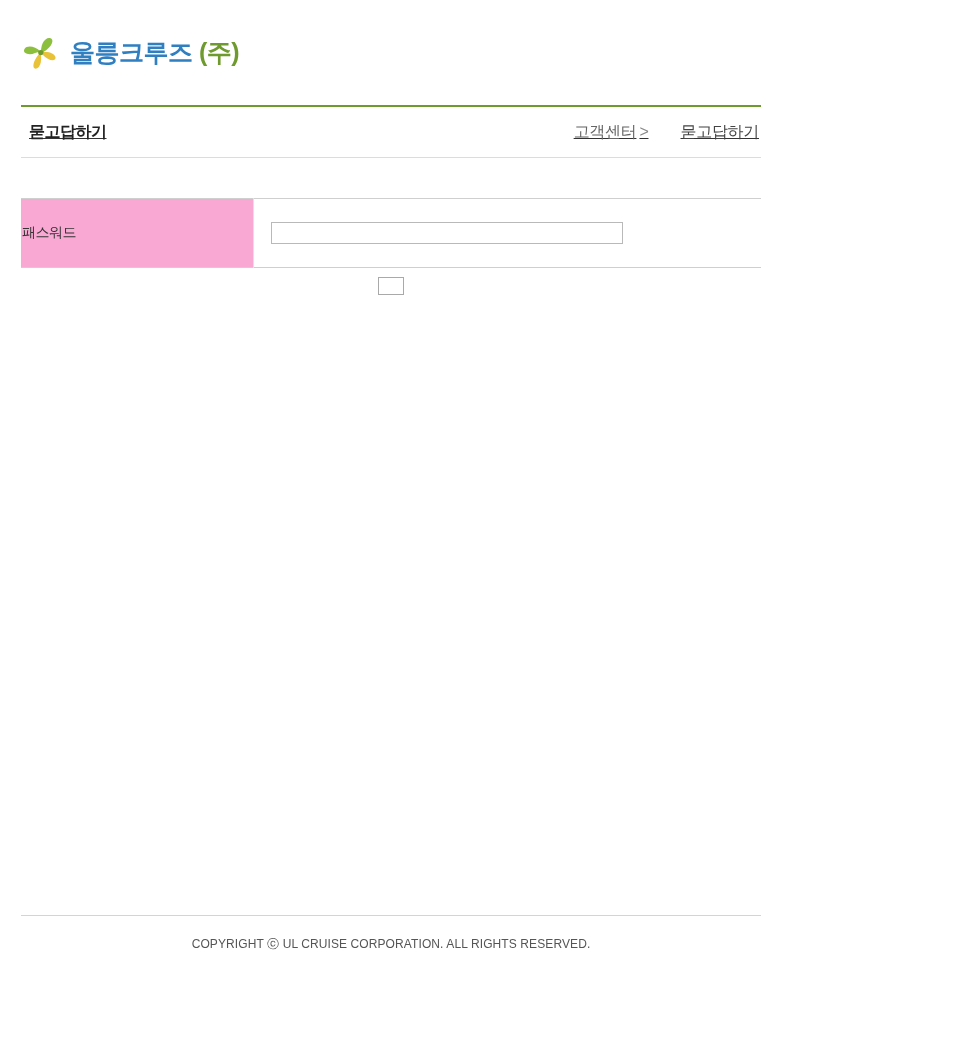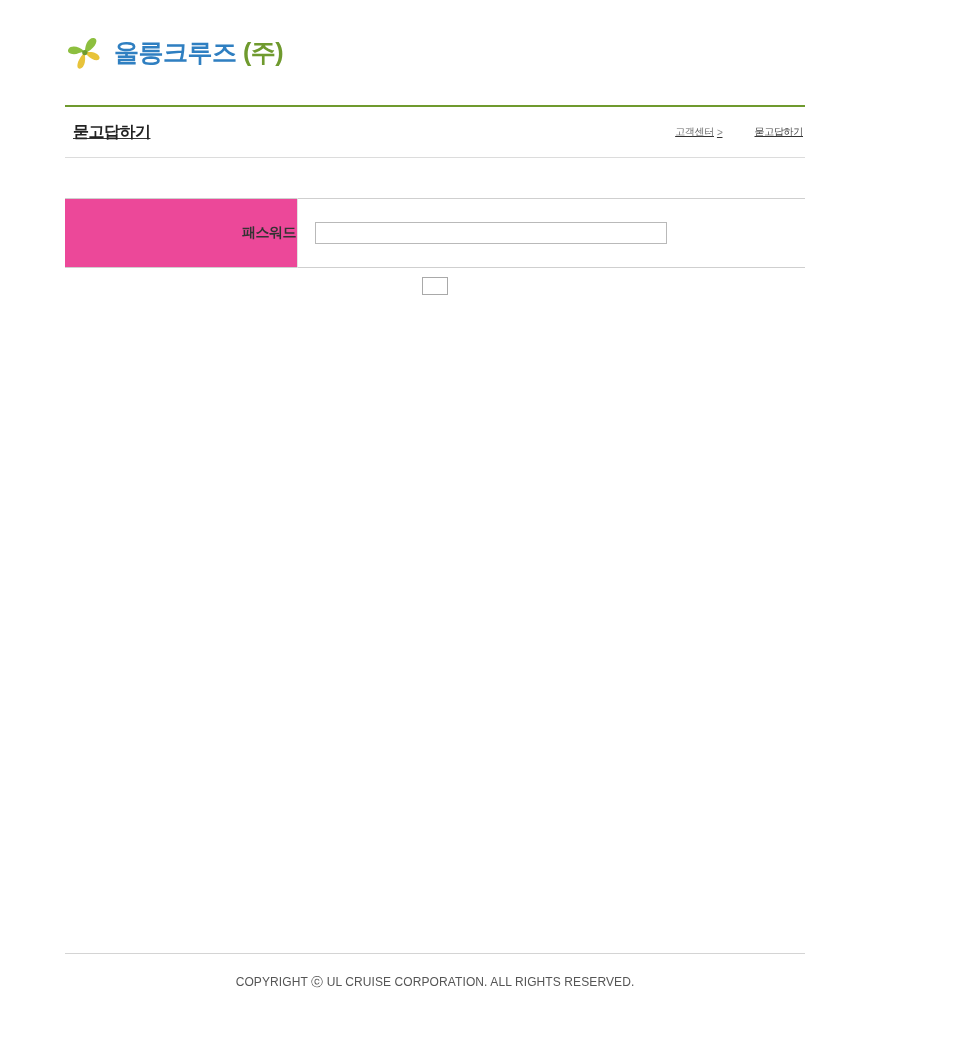--- a/index.html
+++ b/index.html
@@ -13,21 +13,20 @@
     font-family: "Liberation Sans", sans-serif;
     color: #333333;
     -webkit-font-smoothing: antialiased;
     overflow: hidden;
   }
 
   .page {
     position: relative;
     width: 782px;
     height: 1042px;
-    margin-left: 44px;
   }
 
   
   .site-header {
     height: 105px;
     box-sizing: border-box;
     padding-left: 21px;
     display: flex;
     align-items: center;
   }
@@ -68,21 +67,21 @@
     font-size: 16px;
     font-weight: bold;
     color: #222222;
     letter-spacing: -0.5px;
     padding-left: 8px;
     line-height: 50px;
   }
   .breadcrumb {
     display: flex;
     align-items: center;
-    font-size: 10px;
+    font-size: 16px;
     color: #666666;
     letter-spacing: -0.3px;
     padding-right: 2px;
     justify-content: center;
   }
   .breadcrumb .crumb { white-space: nowrap; }
   .breadcrumb .crumb-sep {
     margin: 0 4px 0 3px;
     color: #888888;
   }
@@ -97,27 +96,27 @@
 
   .form-table {
     width: 100%;
     border-collapse: collapse;
     border-top: 1px solid #cfcfcf;
     border-bottom: 1px solid #cfcfcf;
     table-layout: fixed;
   }
   .form-table th {
     width: 230px;
-    background: #ec4899;
+    background: #f9a8d4;
     border-right: 1px solid #e2e2e2;
     font-size: 14px;
-    font-weight: bold;
+    font-weight: normal;
     color: #333333;
     letter-spacing: -0.5px;
-    text-align: right;
+    text-align: left;
     height: 66px;
     vertical-align: middle;
   }
   .form-table td {
     padding-left: 17px;
     vertical-align: middle;
     height: 66px;
   }
   .pw-input {
     width: 352px;
@@ -148,21 +147,21 @@
     color: #333333;
     padding: 0 4px;
     cursor: pointer;
   }
 
   
   .footer {
     position: absolute;
     left: 21px;
     right: 21px;
-    top: 953px;
+    top: 915px;
     border-top: 1px solid #d4d4d4;
     text-align: center;
   }
   .copyright {
     font-size: 12px;
     color: #555555;
     letter-spacing: 0.1px;
     padding-top: 20px;
   }
 </style>

